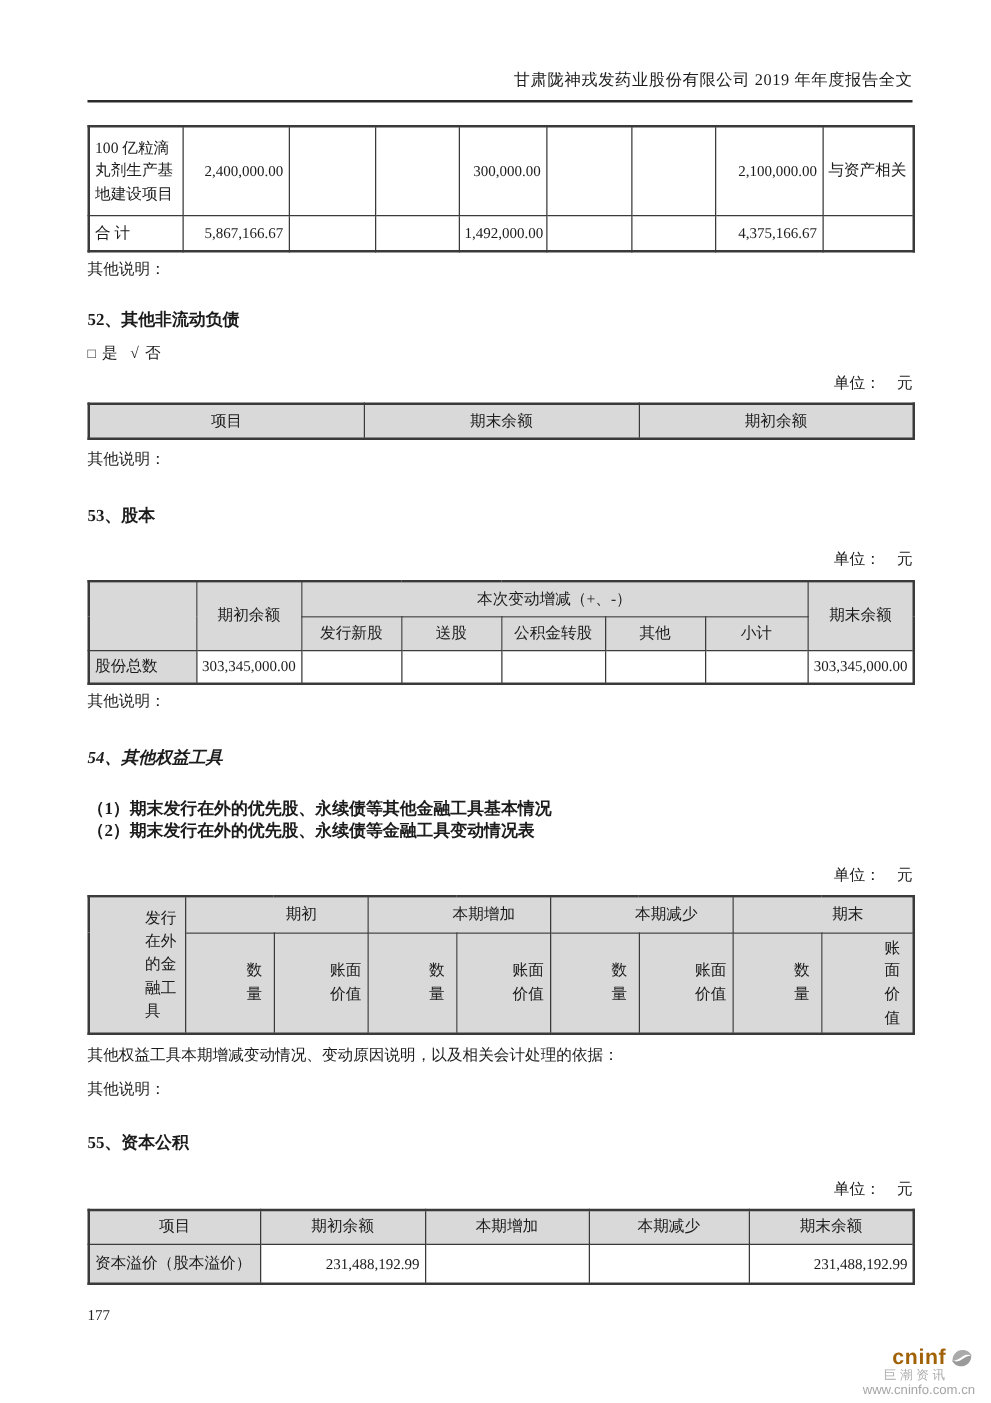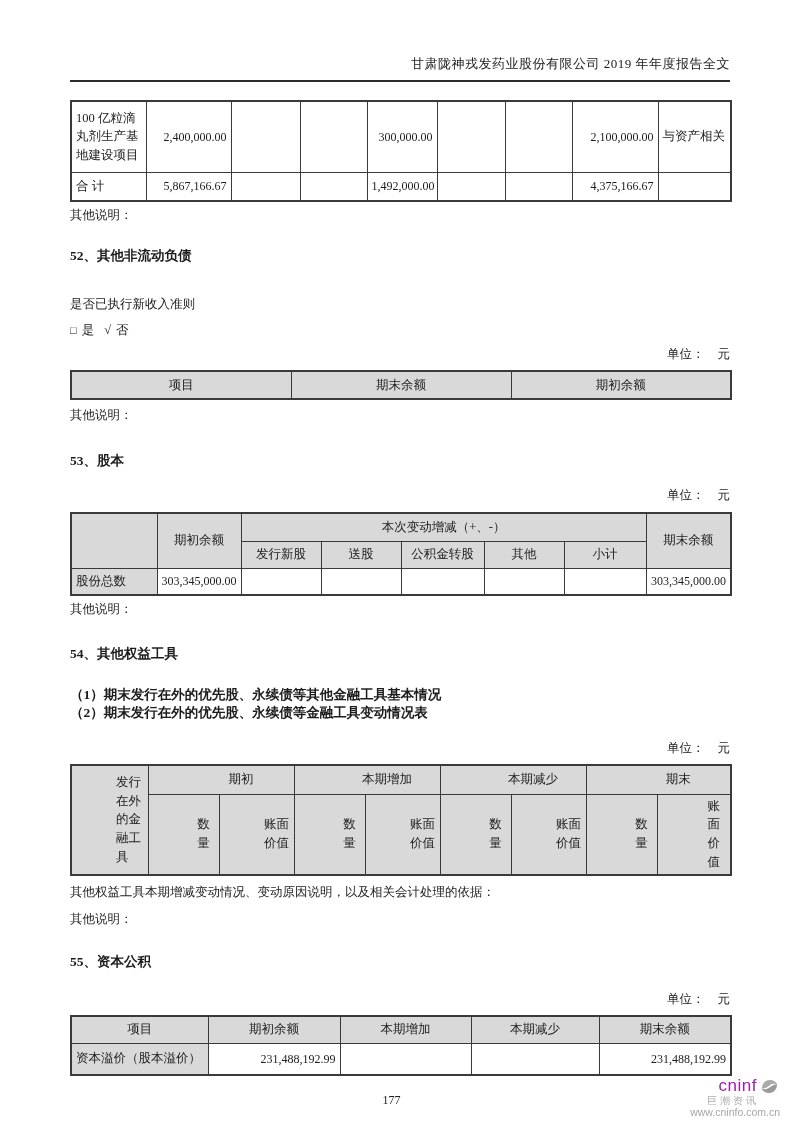--- a/index.html
+++ b/index.html
@@ -42,39 +42,39 @@
   .body-text { font-size: 12.5px; }
   h3.sec { font-size: 13.5px; font-weight: bold; }
   .unit-row { text-align: right; font-size: 12.5px; }
   .unit-row .cur { margin-left: 13px; }
 
   .answer-line { font-size: 12.5px; }
   .answer-line .box { margin-right: 5px; font-size: 11px; }
   .answer-line .lbl-yes { margin-right: 10px; }
   .answer-line .check { margin-right: 5px; }
 
-  .page-number { text-align: center; padding-right: 17px; font-size: 12px; font-family: Liberation Serif, serif; }
+  .page-number { text-align: left; padding-right: 17px; font-size: 12px; font-family: Liberation Serif, serif; }
 
   .cninfo-logo {
     position: absolute; top: 1076px; right: 13px; text-align: right;
     color: #9b9b9b; font-family: "Liberation Sans", sans-serif; line-height: 1.1;
   }
   .logo-row { display: flex; align-items: center; justify-content: flex-end; }
-  .logo-text { font-size: 17px; font-weight: normal; letter-spacing: 0.5px; color: #a21caf; }
+  .logo-text { font-size: 17px; font-weight: bold; letter-spacing: 0.5px; color: #a16207; }
   .swirl { width: 21px; height: 21px; margin-left: 2px; }
   .logo-caption { font-size: 10px; letter-spacing: 3px; color: #ababab; margin-right: 21px; margin-top: -2px; }
   .logo-url { font-size: 10.5px; color: #a6a6a6; margin-top: 1px; }
 
   .mt-t1 { margin-top: 18px; }  .mt-n1 { margin-top: 5px; }
   .mt-h52 { margin-top: 23px; } .mt-q { margin-top: 31px; }
   .mt-a { margin-top: 9px; }    .mt-u52 { margin-top: 7px; }
   .mt-t52 { margin-top: 7px; }  .mt-n52 { margin-top: 7px; }
   .mt-h53 { margin-top: 28px; } .mt-u53 { margin-top: 17px; }
   .mt-t53 { margin-top: 8px; }  .mt-n53 { margin-top: 5px; }
-  .mt-h54 { margin-top: 27px; } .mt-s1 { margin-top: 23px; }
+  .mt-h54 { margin-top: 27px; font-style: italic; } .mt-s1 { margin-top: 23px; }
   .mt-s2 { }  .mt-u54 { margin-top: 18px; }
   .mt-t54 { margin-top: 7px; }  .mt-n54a { margin-top: 8px; }
   .mt-n54b { margin-top: 10px; }
   .mt-h55 { margin-top: 25px; } .mt-u55 { margin-top: 20px; }
   .mt-t55 { margin-top: 7px; }  .mt-pn { margin-top: 17px; }
 </style>
 </head>
 <body>
 
 <div class="content">
@@ -116,21 +116,20 @@
       <td class="num"></td>
       <td class="num"></td>
       <td class="num">4,375,166.67</td>
       <td class="left"></td>
     </tr>
   </tbody>
     </table>
   <div class="note mt-n1">其他说明：</div>
 
   <h3 class="sec mt-h52">52、其他非流动负债</h3>
-  <div class="body-text mt-q">是否已执行新收入准则</div>
   <div class="answer-line mt-a">
     <span class="box">□</span><span class="lbl-yes">是</span><span class="check">√</span><span>否</span>
   </div>
   <div class="unit-row mt-u52">
     <span>单位：</span><span class="cur">元</span>
   </div>
   <table class="t t52 mt-t52">
     <colgroup>
         <col style="width:220px">
         <col style="width:220px">

